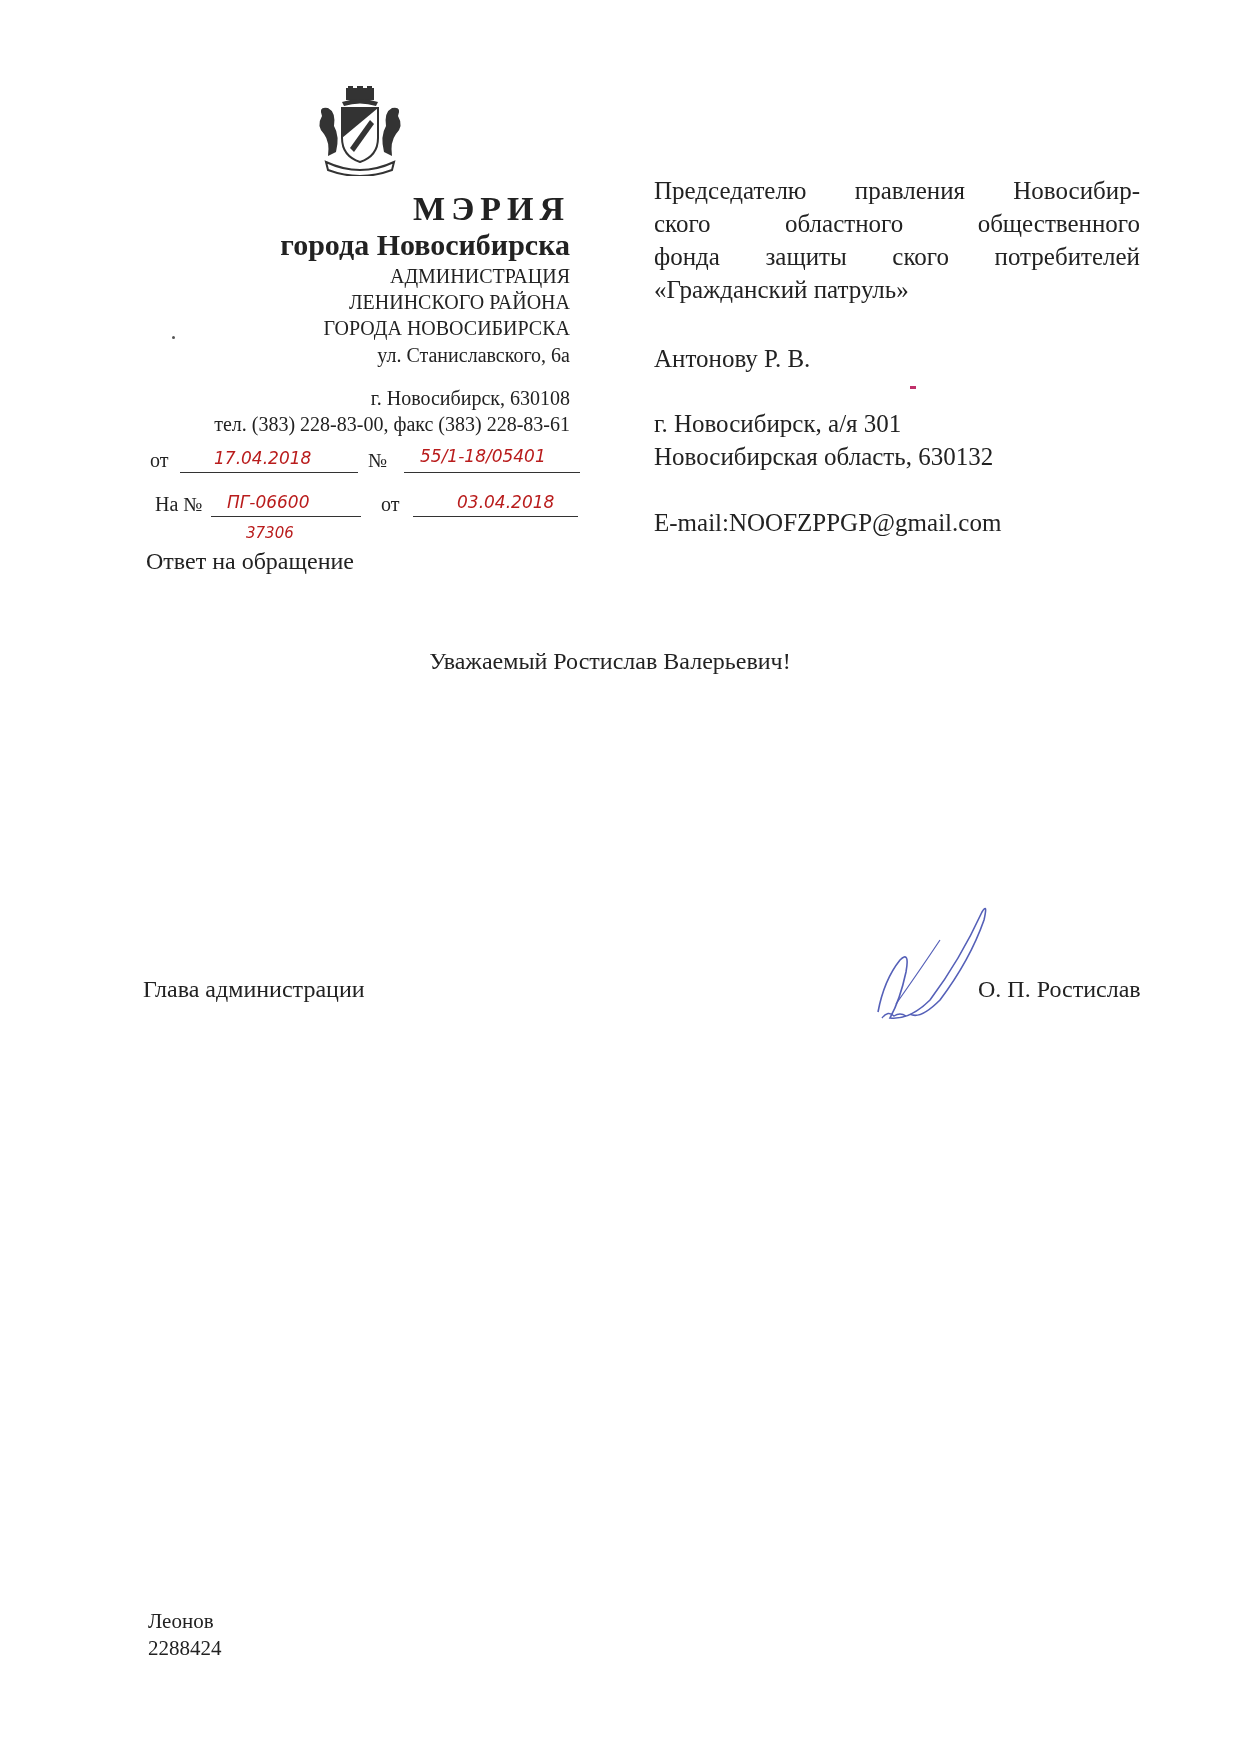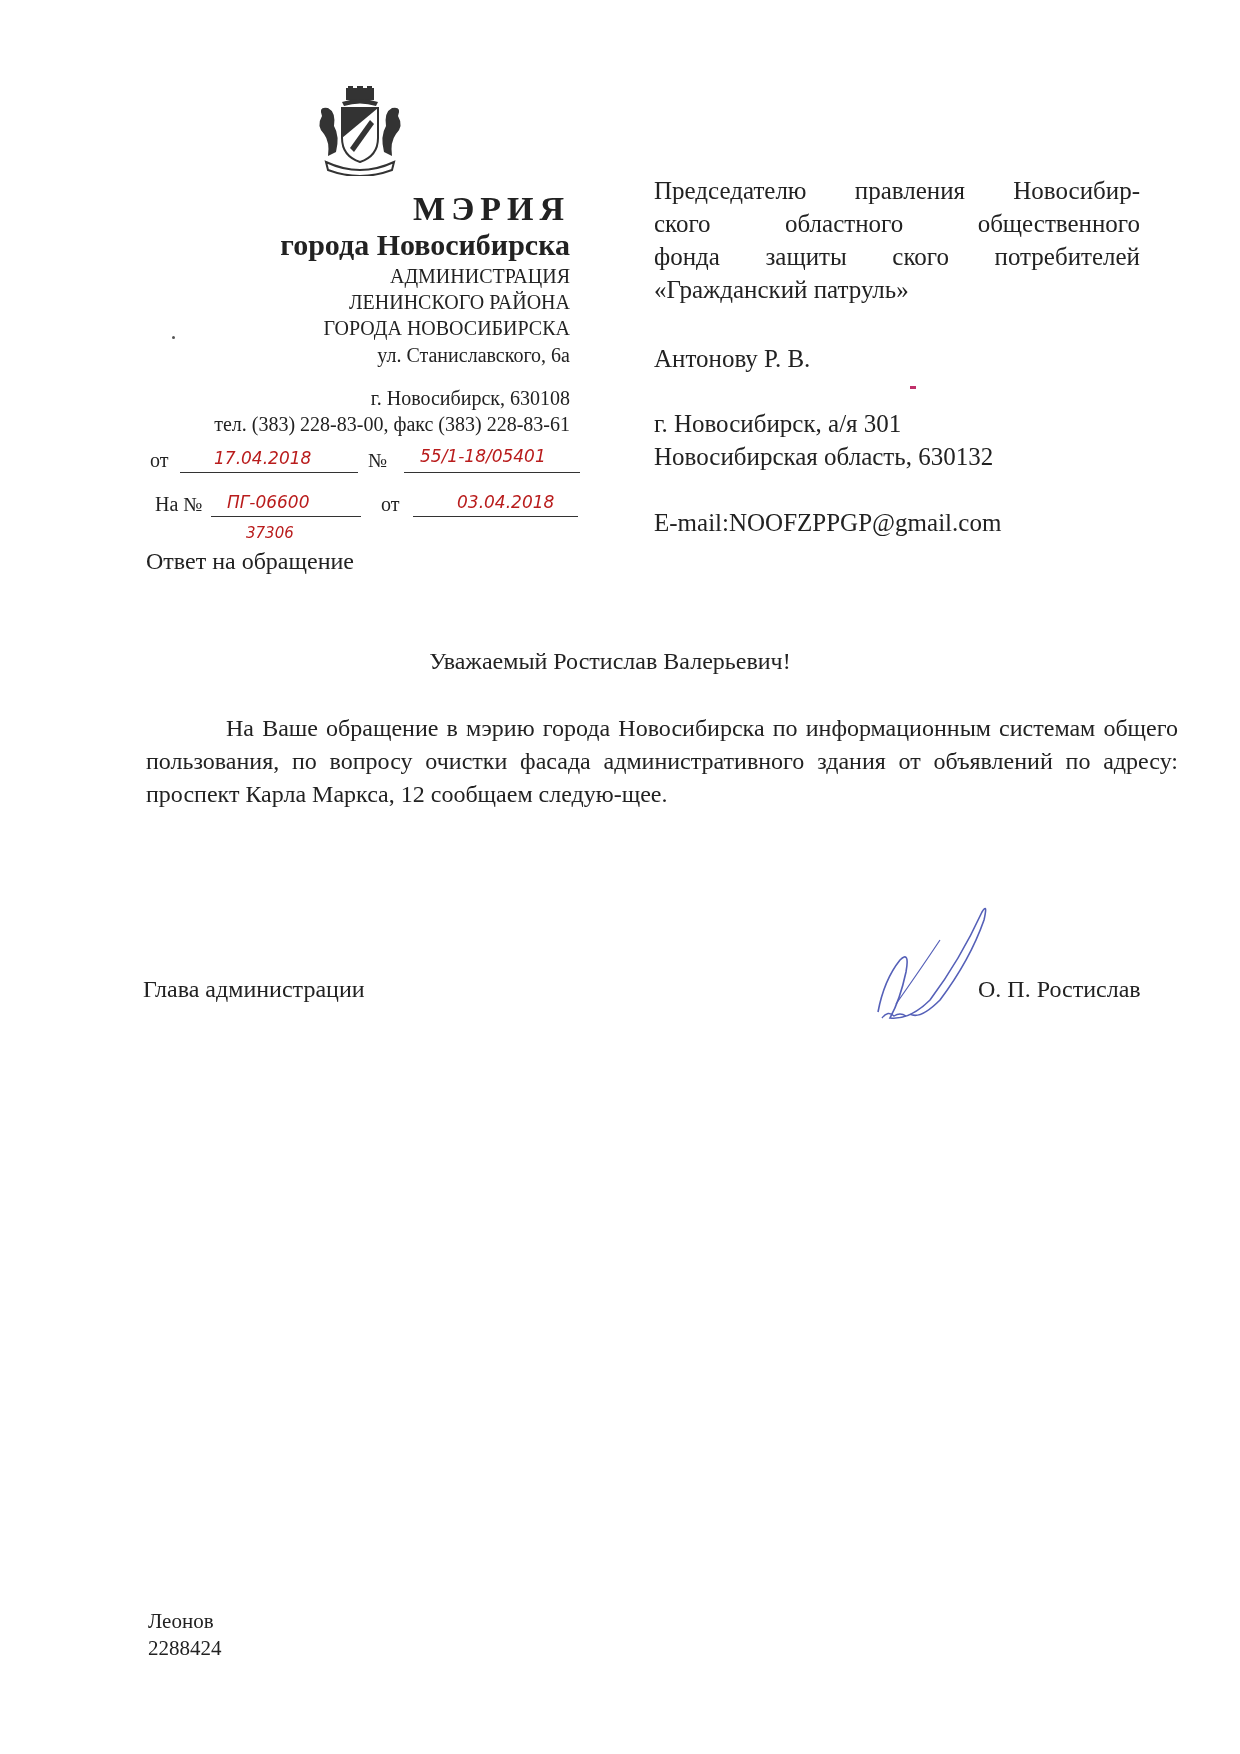--- a/index.html
+++ b/index.html
@@ -98,21 +98,20 @@
 <div class="abs recipient" style="top:273px;">«Гражданский патруль»</div>
 <div class="abs recipient" style="top:342px;">Антонову Р. В.</div>
 <div class="abs mark-red" style="left:910px; top:386px;"></div>
 <div class="abs recipient" style="top:407px;">г. Новосибирск, а/я 301</div>
 <div class="abs recipient" style="top:440px;">Новосибирская область, 630132</div>
 <div class="abs recipient" style="top:506px;">E-mail:NOOFZPPGP@gmail.com</div>
 
 <div class="abs salutation">Уважаемый Ростислав Валерьевич!</div>
 
 <div class="abs body-text" style="top:712px;">
-  <p class="para indent">На Ваше  обращение в  мэрию  города  Новосибирска  по информационным системам общего пользования, по вопросу очистки фасада административного здания от объявлений  по адресу: проспект Карла Маркса, 12 сообщаем следую-щее.</p>
 </div>
 
 <div class="abs sig-title">Глава администрации</div>
 <div class="abs signature">
   <svg width="130" height="125" viewBox="0 0 130 125">
     <path d="M8 112 Q14 80 30 60 Q40 50 36 72 Q30 100 20 118 Q40 120 60 100 Q90 60 112 12 Q118 2 114 20 Q100 60 70 100 Q50 120 40 114" fill="none" stroke="#5560b8" stroke-width="1.6"></path>
     <path d="M12 118 Q18 110 24 116 Q30 112 36 116" fill="none" stroke="#5560b8" stroke-width="1.4"></path>
     <path d="M26 104 Q50 70 70 40" fill="none" stroke="#5560b8" stroke-width="1.2"></path>
   </svg>
 </div>

